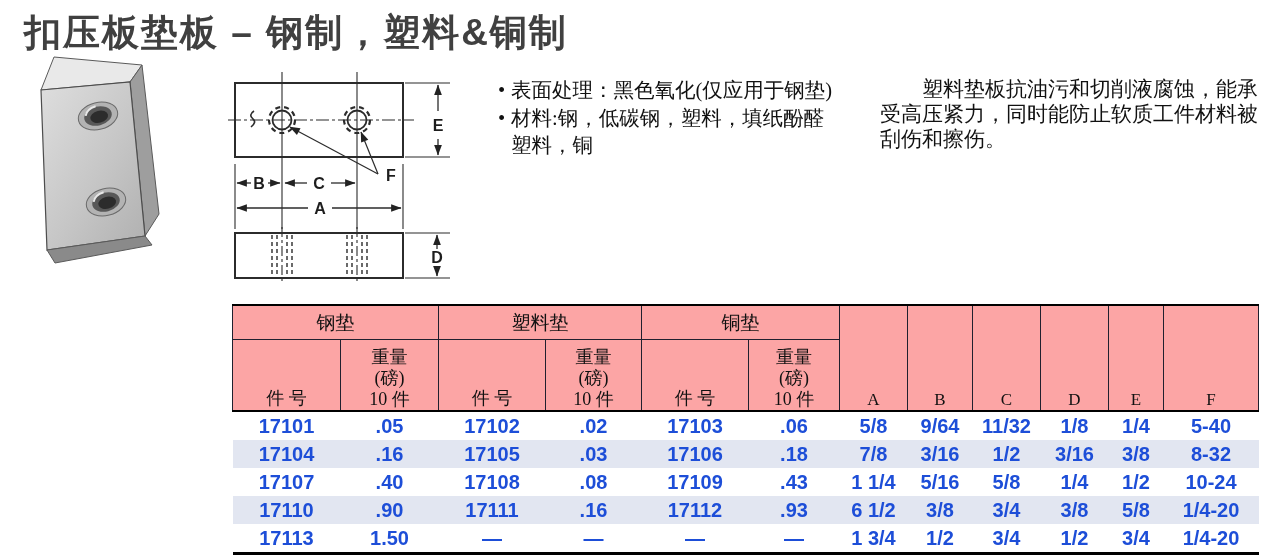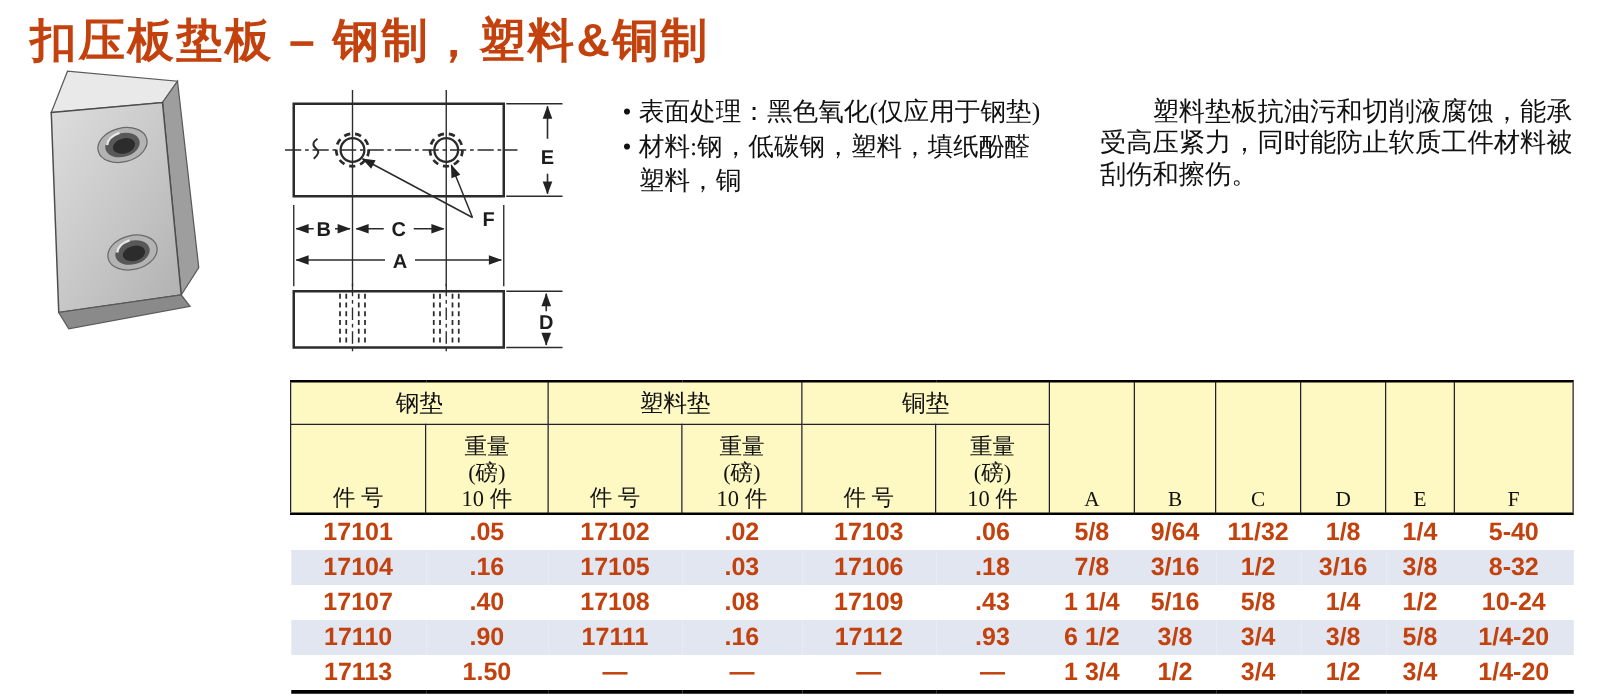--- a/index.html
+++ b/index.html
@@ -3,21 +3,21 @@
 <meta charset="utf-8">
 <style>
   html,body{margin:0;padding:0;}
   body{
     width:1284px;height:560px;background:#ffffff;position:relative;overflow:hidden;
     font-family:"Liberation Serif", serif;color:#000;
   }
   .page-title{
     position:absolute;left:24px;top:8px;margin:0;
     font-family:"Liberation Sans", sans-serif;font-weight:bold;
-    font-size:37px;letter-spacing:2px;color:#c2410c;white-space:nowrap;
+    font-size:37px;letter-spacing:2px;color:#404040;white-space:nowrap;
   }
   
   .photo{position:absolute;left:18px;top:56px;width:178px;height:244px;}
   
   .drawing{position:absolute;left:228px;top:64px;width:248px;height:238px;}
   .drawing text{
     font-family:"Liberation Sans", sans-serif;font-weight:bold;font-size:16px;fill:#1d1d1d;
   }
   
   .specs{
@@ -35,32 +35,32 @@
     text-align:justify;
   }
   
   table.parts{
     position:absolute;left:232px;top:304px;width:1026px;
     border-collapse:collapse;table-layout:fixed;
     border-top:2px solid #000;border-bottom:3px solid #000;
   }
   table.parts thead{border-bottom:2.5px solid #000;}
   table.parts thead th{
-    background:#fef9c3;font-weight:normal;color:#111;
+    background:#fca5a5;font-weight:normal;color:#111;
     border-left:1px solid #20202e;border-right:1px solid #20202e;
     padding:0;
   }
   tr.group-row th.group{height:33px;font-size:19px;border-bottom:1px solid #20202e;}
   tr.sub-row th{height:70px;vertical-align:bottom;font-size:18px;}
   th.pn{padding-bottom:8px;}
   th.wt{white-space:pre-line;line-height:21px;padding-bottom:7px;margin-top:24px;}
   th.dim{vertical-align:bottom;padding-bottom:9px;font-size:17px;}
   table.parts tbody td{
     height:28px;padding:0;text-align:center;
-    font-family:"Liberation Sans", sans-serif;font-weight:bold;font-size:20px;color:#c2410c;
+    font-family:"Liberation Sans", sans-serif;font-weight:bold;font-size:20px;color:#1d4ed8;
   }
   table.parts tbody tr.alt{background:#e2e6f1;}
 </style>
 </head>
 <body>
 
 <h1 class="page-title">扣压板垫板 – 钢制，塑料&amp;铜制</h1>
 
 <svg class="photo" viewBox="0 0 178 244">
   <defs>

